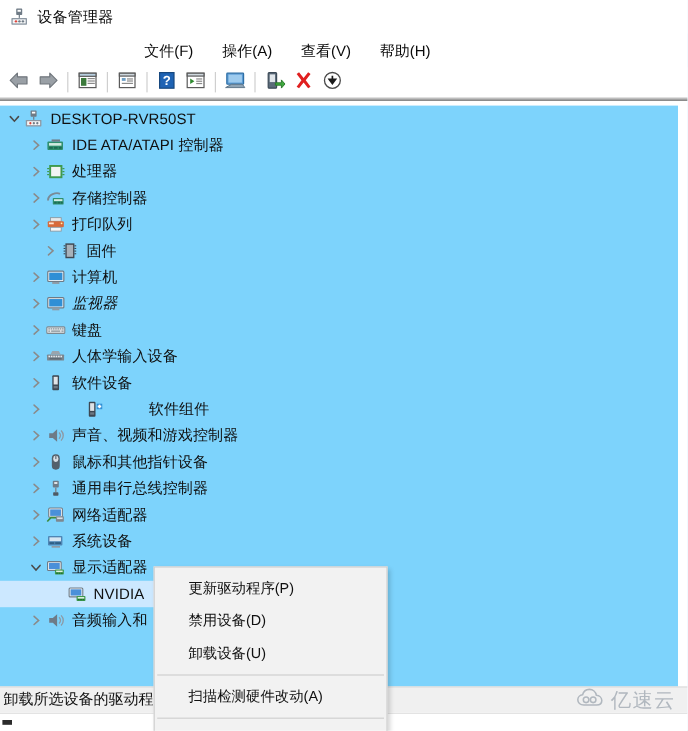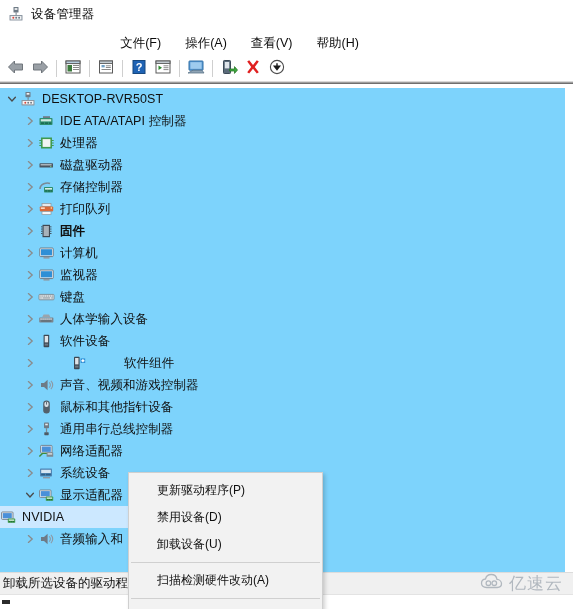--- a/index.html
+++ b/index.html
@@ -457,35 +457,20 @@
           <rect x="1.3" y="7.5" width="1.7" height="1" fill="#3f9a4f"></rect>
           <rect x="1.3" y="10" width="1.7" height="1" fill="#3f9a4f"></rect>
           <rect x="14" y="5" width="1.7" height="1" fill="#3f9a4f"></rect>
           <rect x="14" y="7.5" width="1.7" height="1" fill="#3f9a4f"></rect>
           <rect x="14" y="10" width="1.7" height="1" fill="#3f9a4f"></rect>
         </svg>
       </span>
       <span class="tw-label">处理器</span>
     </div>
 
-    <div class="tree-row" style="padding-left:22px;">
-      <span class="tw-chev">
-        <svg width="10" height="10" viewBox="0 0 10 10">
-          <path d="M3.4 1.6 L7.2 5 L3.4 8.4" stroke="#8a8a8a" stroke-width="1.3" fill="none" stroke-linecap="round"></path>
-        </svg>
-      </span>
-      <span class="tw-icon">
-        <svg width="17" height="16" viewBox="0 0 17 16">
-          <rect x="1.5" y="6.2" width="13.5" height="4.4" rx="0.7" fill="#4a5560"></rect>
-          <rect x="2.6" y="7.2" width="11" height="1.2" fill="#c3cbd2"></rect>
-          <circle cx="12.8" cy="9.6" r="0.7" fill="#7fdc7f"></circle>
-        </svg>
-      </span>
-      <span class="tw-label">磁盘驱动器</span>
-    </div>
 
     <div class="tree-row" style="padding-left:22px;">
       <span class="tw-chev">
         <svg width="10" height="10" viewBox="0 0 10 10">
           <path d="M3.4 1.6 L7.2 5 L3.4 8.4" stroke="#8a8a8a" stroke-width="1.3" fill="none" stroke-linecap="round"></path>
         </svg>
       </span>
       <span class="tw-icon">
         <svg width="17" height="16" viewBox="0 0 17 16">
           <path d="M2 10 C2 5, 9 3, 12 4.5" stroke="#7a8a96" stroke-width="1.6" fill="none"></path>
@@ -510,21 +495,21 @@
           <rect x="4" y="2.4" width="9" height="3" fill="#e8eaec" stroke="#8a949c" stroke-width="0.7"></rect>
           <rect x="1.8" y="5.4" width="13.4" height="5" rx="0.8" fill="#d86a3a"></rect>
           <rect x="2.8" y="6.4" width="4" height="1.5" fill="#ffe3cf"></rect>
           <circle cx="13.3" cy="7.1" r="0.75" fill="#fff4b0"></circle>
           <rect x="4" y="10.4" width="9" height="3.2" fill="#f5f7f8" stroke="#8a949c" stroke-width="0.7"></rect>
         </svg>
       </span>
       <span class="tw-label">打印队列</span>
     </div>
 
-    <div class="tree-row" style="padding-left:22px;font-weight:bold;">
+    <div class="tree-row" style="padding-left:34px;">
       <span class="tw-chev">
         <svg width="10" height="10" viewBox="0 0 10 10">
           <path d="M3.4 1.6 L7.2 5 L3.4 8.4" stroke="#8a8a8a" stroke-width="1.3" fill="none" stroke-linecap="round"></path>
         </svg>
       </span>
       <span class="tw-icon">
         <svg width="17" height="16" viewBox="0 0 17 16">
           <rect x="4.5" y="1.8" width="7.5" height="12.4" fill="#3f4852"></rect>
           <rect x="5.6" y="3" width="5.3" height="10" fill="#a8b2ba"></rect>
           <rect x="3" y="3.4" width="1.5" height="0.9" fill="#3f4852"></rect>
@@ -549,21 +534,21 @@
       <span class="tw-icon">
         <svg width="17" height="16" viewBox="0 0 17 16">
           <rect x="1.8" y="3" width="13.4" height="8.6" rx="0.8" fill="#f2f4f5" stroke="#6e7b87" stroke-width="1"></rect>
           <rect x="3" y="4.2" width="11" height="6.2" fill="#2f8fd6"></rect>
           <rect x="5.5" y="12" width="6" height="1.6" fill="#8e9aa5"></rect>
         </svg>
       </span>
       <span class="tw-label">计算机</span>
     </div>
 
-    <div class="tree-row" style="padding-left:22px;">
+    <div class="tree-row" style="padding-left:22px;font-style:italic;">
       <span class="tw-chev">
         <svg width="10" height="10" viewBox="0 0 10 10">
           <path d="M3.4 1.6 L7.2 5 L3.4 8.4" stroke="#8a8a8a" stroke-width="1.3" fill="none" stroke-linecap="round"></path>
         </svg>
       </span>
       <span class="tw-icon">
         <svg width="17" height="16" viewBox="0 0 17 16">
           <rect x="1.8" y="3" width="13.4" height="8.6" rx="0.8" fill="#f2f4f5" stroke="#6e7b87" stroke-width="1"></rect>
           <rect x="3" y="4.2" width="11" height="6.2" fill="#2f8fd6"></rect>
           <rect x="5.5" y="12" width="6" height="1.6" fill="#8e9aa5"></rect>
@@ -751,21 +736,21 @@
           <rect x="7.8" y="9.6" width="7.4" height="4.2" rx="0.6" fill="#3f9a4f"></rect>
           <rect x="8.8" y="10.5" width="5.4" height="1.3" fill="#dff0e2"></rect>
           <rect x="8.8" y="12.2" width="1.5" height="1" fill="#1f6b2f"></rect>
           <rect x="10.8" y="12.2" width="1.5" height="1" fill="#1f6b2f"></rect>
           <rect x="12.8" y="12.2" width="1.4" height="1" fill="#1f6b2f"></rect>
         </svg>
       </span>
       <span class="tw-label">显示适配器</span>
     </div>
 
-    <div class="tree-row selected" style="">
+    <div class="tree-row selected" style="padding-left:56px;">
       <span class="sel-bg"></span>
       <span class="tw-icon">
         <svg width="17" height="16" viewBox="0 0 17 16">
           <rect x="1.6" y="3" width="11.4" height="7.4" rx="0.8" fill="#eef1f3" stroke="#6e7b87" stroke-width="0.9"></rect>
           <rect x="2.8" y="4.1" width="9" height="5.2" fill="#4a90d9"></rect>
           <rect x="7.8" y="9.6" width="7.4" height="4.2" rx="0.6" fill="#3f9a4f"></rect>
           <rect x="8.8" y="10.5" width="5.4" height="1.3" fill="#dff0e2"></rect>
           <rect x="8.8" y="12.2" width="1.5" height="1" fill="#1f6b2f"></rect>
           <rect x="10.8" y="12.2" width="1.5" height="1" fill="#1f6b2f"></rect>
           <rect x="12.8" y="12.2" width="1.4" height="1" fill="#1f6b2f"></rect>

